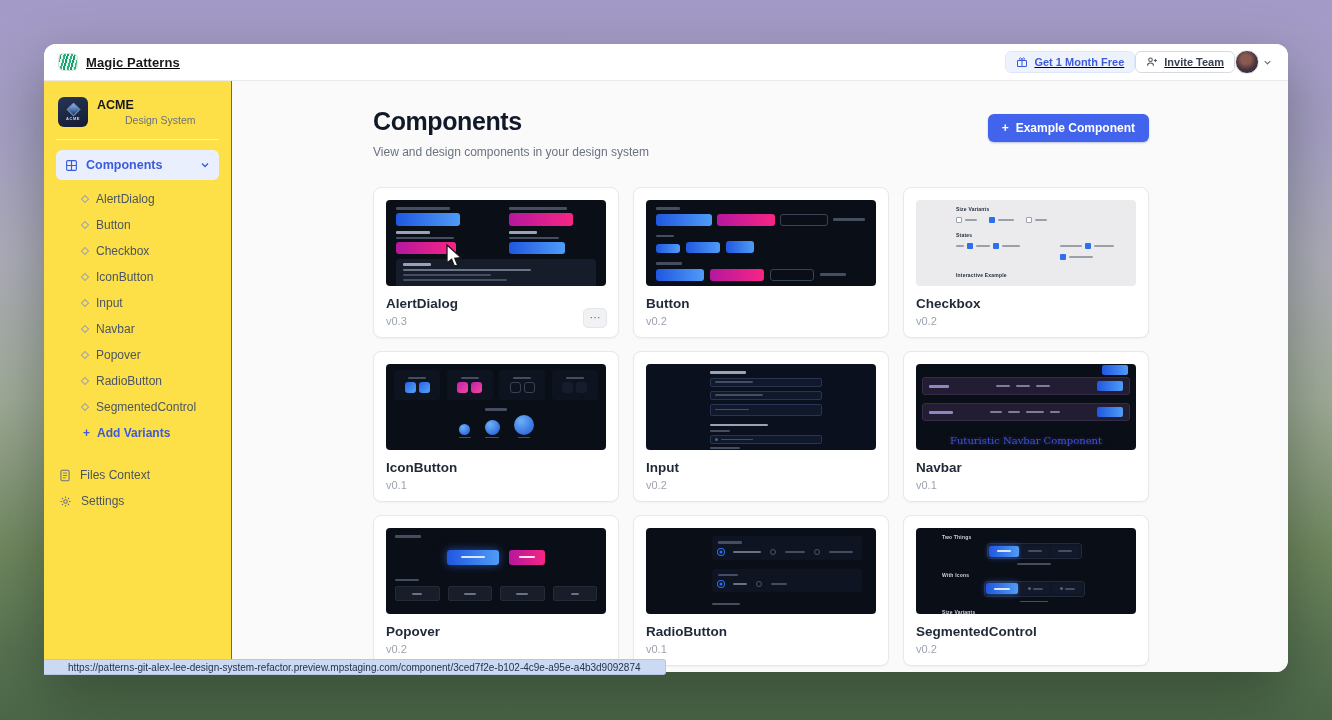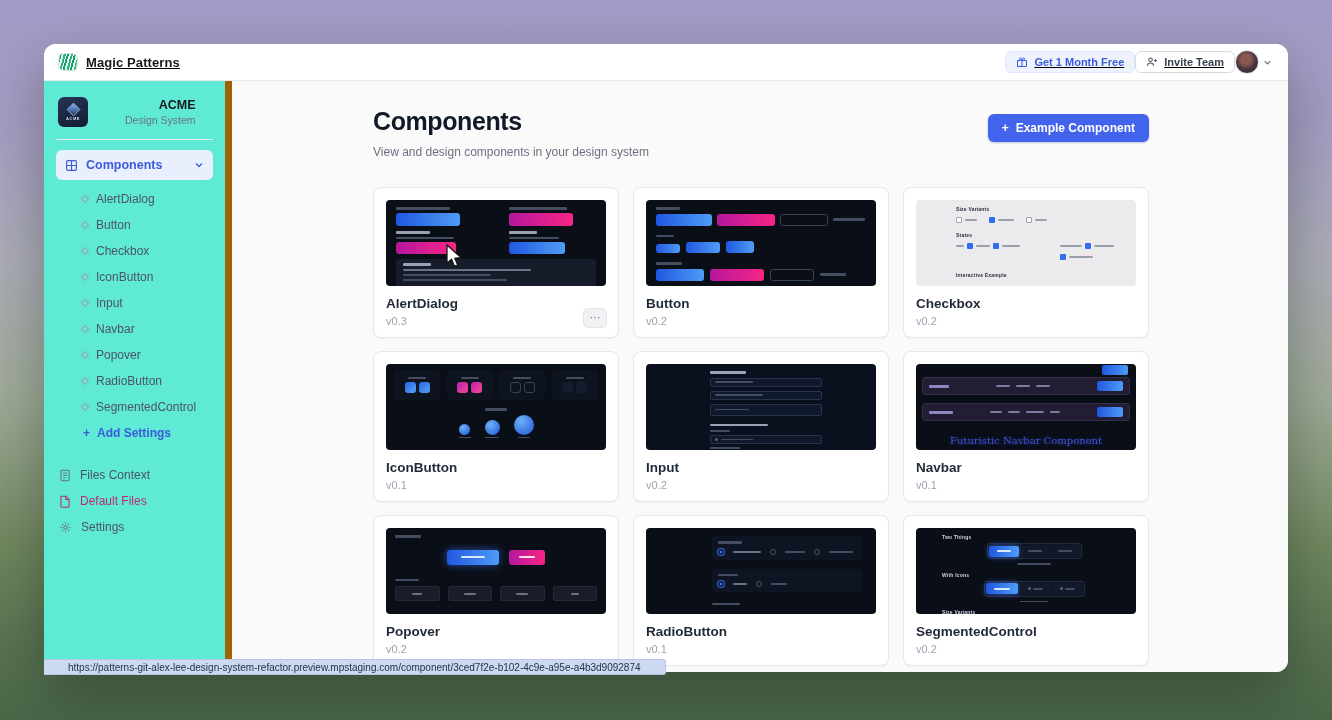--- a/index.html
+++ b/index.html
@@ -23,21 +23,21 @@
     background:repeating-linear-gradient(100deg,#13a06b 0 2px,#e8f6ef 2px 4px,#2bb37e 4px 6px,#ffffff 6px 7px);
     border:1px solid #d7e6dd; transform:skewX(-6deg); }
   .brand-name { font-size:13px; font-weight:bold; color:#17191c; letter-spacing:0.1px; }
   .topbar-right { display:flex; align-items:center; }
   .promo-btn { display:flex; align-items:center; gap:6px; background:#edf2fd; color:#3b5bdb; border:1px solid #dfe8fb; border-radius:6px; font-size:11px; font-weight:600; padding:4px 10px; cursor:pointer; }
   .invite-btn { display:flex; align-items:center; gap:6px; background:#fff; color:#374151; border:1px solid #d7dbe1; border-radius:6px; font-size:11px; font-weight:600; padding:4px 10px; cursor:pointer; }
   .avatar-wrap { display:flex; align-items:center; gap:4px; cursor:pointer; }
   .avatar { width:24px; height:24px; border-radius:50%; background:radial-gradient(circle at 45% 38%, #8a5a50 0 26%, #4a3440 55%, #20242e 100%); border:1px solid #e2e4e8; }
   
   .body-row { flex:1; display:flex; min-height:0; }
-  .sidebar { width:188px; flex:0 0 188px; border-right:7px solid #a16207; background:#5eead4; padding:12px 12px 0 12px; overflow:hidden;text-align:right; }
+  .sidebar { width:188px; flex:0 0 188px; border-right:1px solid #a16207; background:#fde047; padding:12px 12px 0 12px; overflow:hidden; }
   .workspace { display:flex; align-items:center; gap:9px; padding:4px 2px 12px 2px; border-bottom:1px solid #ededf0; }
   .ws-icon { width:30px; height:30px; border-radius:6px; background:linear-gradient(160deg,#273455,#141c33); display:flex; flex-direction:column; align-items:center; justify-content:center; gap:1px; }
   .ws-cube { width:11px; height:11px; background:linear-gradient(135deg,#7fb6ff,#24375f); transform:rotate(45deg) scale(0.9); border:1px solid #9cc2f5; }
   .ws-badge { font-size:4px; color:#cdd8ee; letter-spacing:0.5px; font-weight:bold; }
   .ws-name { font-size:12.5px; font-weight:bold; color:#16181d; }
   .ws-sub { font-size:10.5px; color:#6b7280; margin-top:2px;padding-left:28px; }
   .nav-active { margin-top:10px; height:30px; display:flex; align-items:center; gap:8px; background:#e9effc; border-radius:6px; padding:0 9px; color:#3b5bdb; font-size:12.5px; font-weight:600; cursor:pointer; }
   .nav-active .grow { flex:1; }
   .comp-list { margin-top:6px; }
   .comp-item { height:26px; display:flex; align-items:center; gap:8px; padding-left:26px; font-size:12px; color:#4b5563; cursor:pointer; border-radius:5px; }
@@ -213,40 +213,33 @@
         <div class="comp-item">
             <span class="diamond"></span>
             <span>RadioButton</span>
           </div>
         <div class="comp-item">
             <span class="diamond"></span>
             <span>SegmentedControl</span>
           </div>
         <div class="add-comp">
             <span>+</span>
-            <span>Add Settings</span>
+            <span>Add Variants</span>
           </div>
       </div>
 
       <div class="side-footer">
         <div class="foot-item">
           <svg class="ic" width="12" height="13" viewBox="0 0 14 16">
               <rect x="2" y="1.5" width="10" height="13" rx="1.5" fill="none" stroke="#6b7280" stroke-width="1.3"></rect>
               <line x1="4.5" y1="5" x2="9.5" y2="5" stroke="#6b7280" stroke-width="1.1"></line>
               <line x1="4.5" y1="8" x2="9.5" y2="8" stroke="#6b7280" stroke-width="1.1"></line>
               <line x1="4.5" y1="11" x2="8" y2="11" stroke="#6b7280" stroke-width="1.1"></line>
             </svg>
           <span>Files Context</span>
-        </div>
-        <div class="foot-item pink">
-          <svg class="ic" width="12" height="13" viewBox="0 0 14 16">
-              <path d="M3 1.5h5l4 4v8A1.5 1.5 0 0 1 10.5 15h-7A1.5 1.5 0 0 1 2 13.5v-10A1.5 1.5 0 0 1 3 1.5z" fill="none" stroke="#b92d6f" stroke-width="1.3"></path>
-              <path d="M8 1.5v4h4" fill="none" stroke="#b92d6f" stroke-width="1.3"></path>
-            </svg>
-          <span>Default Files</span>
         </div>
         <div class="foot-item">
           <svg class="ic" width="13" height="13" viewBox="0 0 16 16">
               <circle cx="8" cy="8" r="2.2" fill="none" stroke="#6b7280" stroke-width="1.3"></circle>
               <path d="M8 1.8v2M8 12.2v2M1.8 8h2M12.2 8h2M3.6 3.6l1.4 1.4M11 11l1.4 1.4M12.4 3.6 11 5M5 11l-1.4 1.4" stroke="#6b7280" stroke-width="1.3"></path>
             </svg>
           <span>Settings</span>
         </div>
       </div>
     </div>

